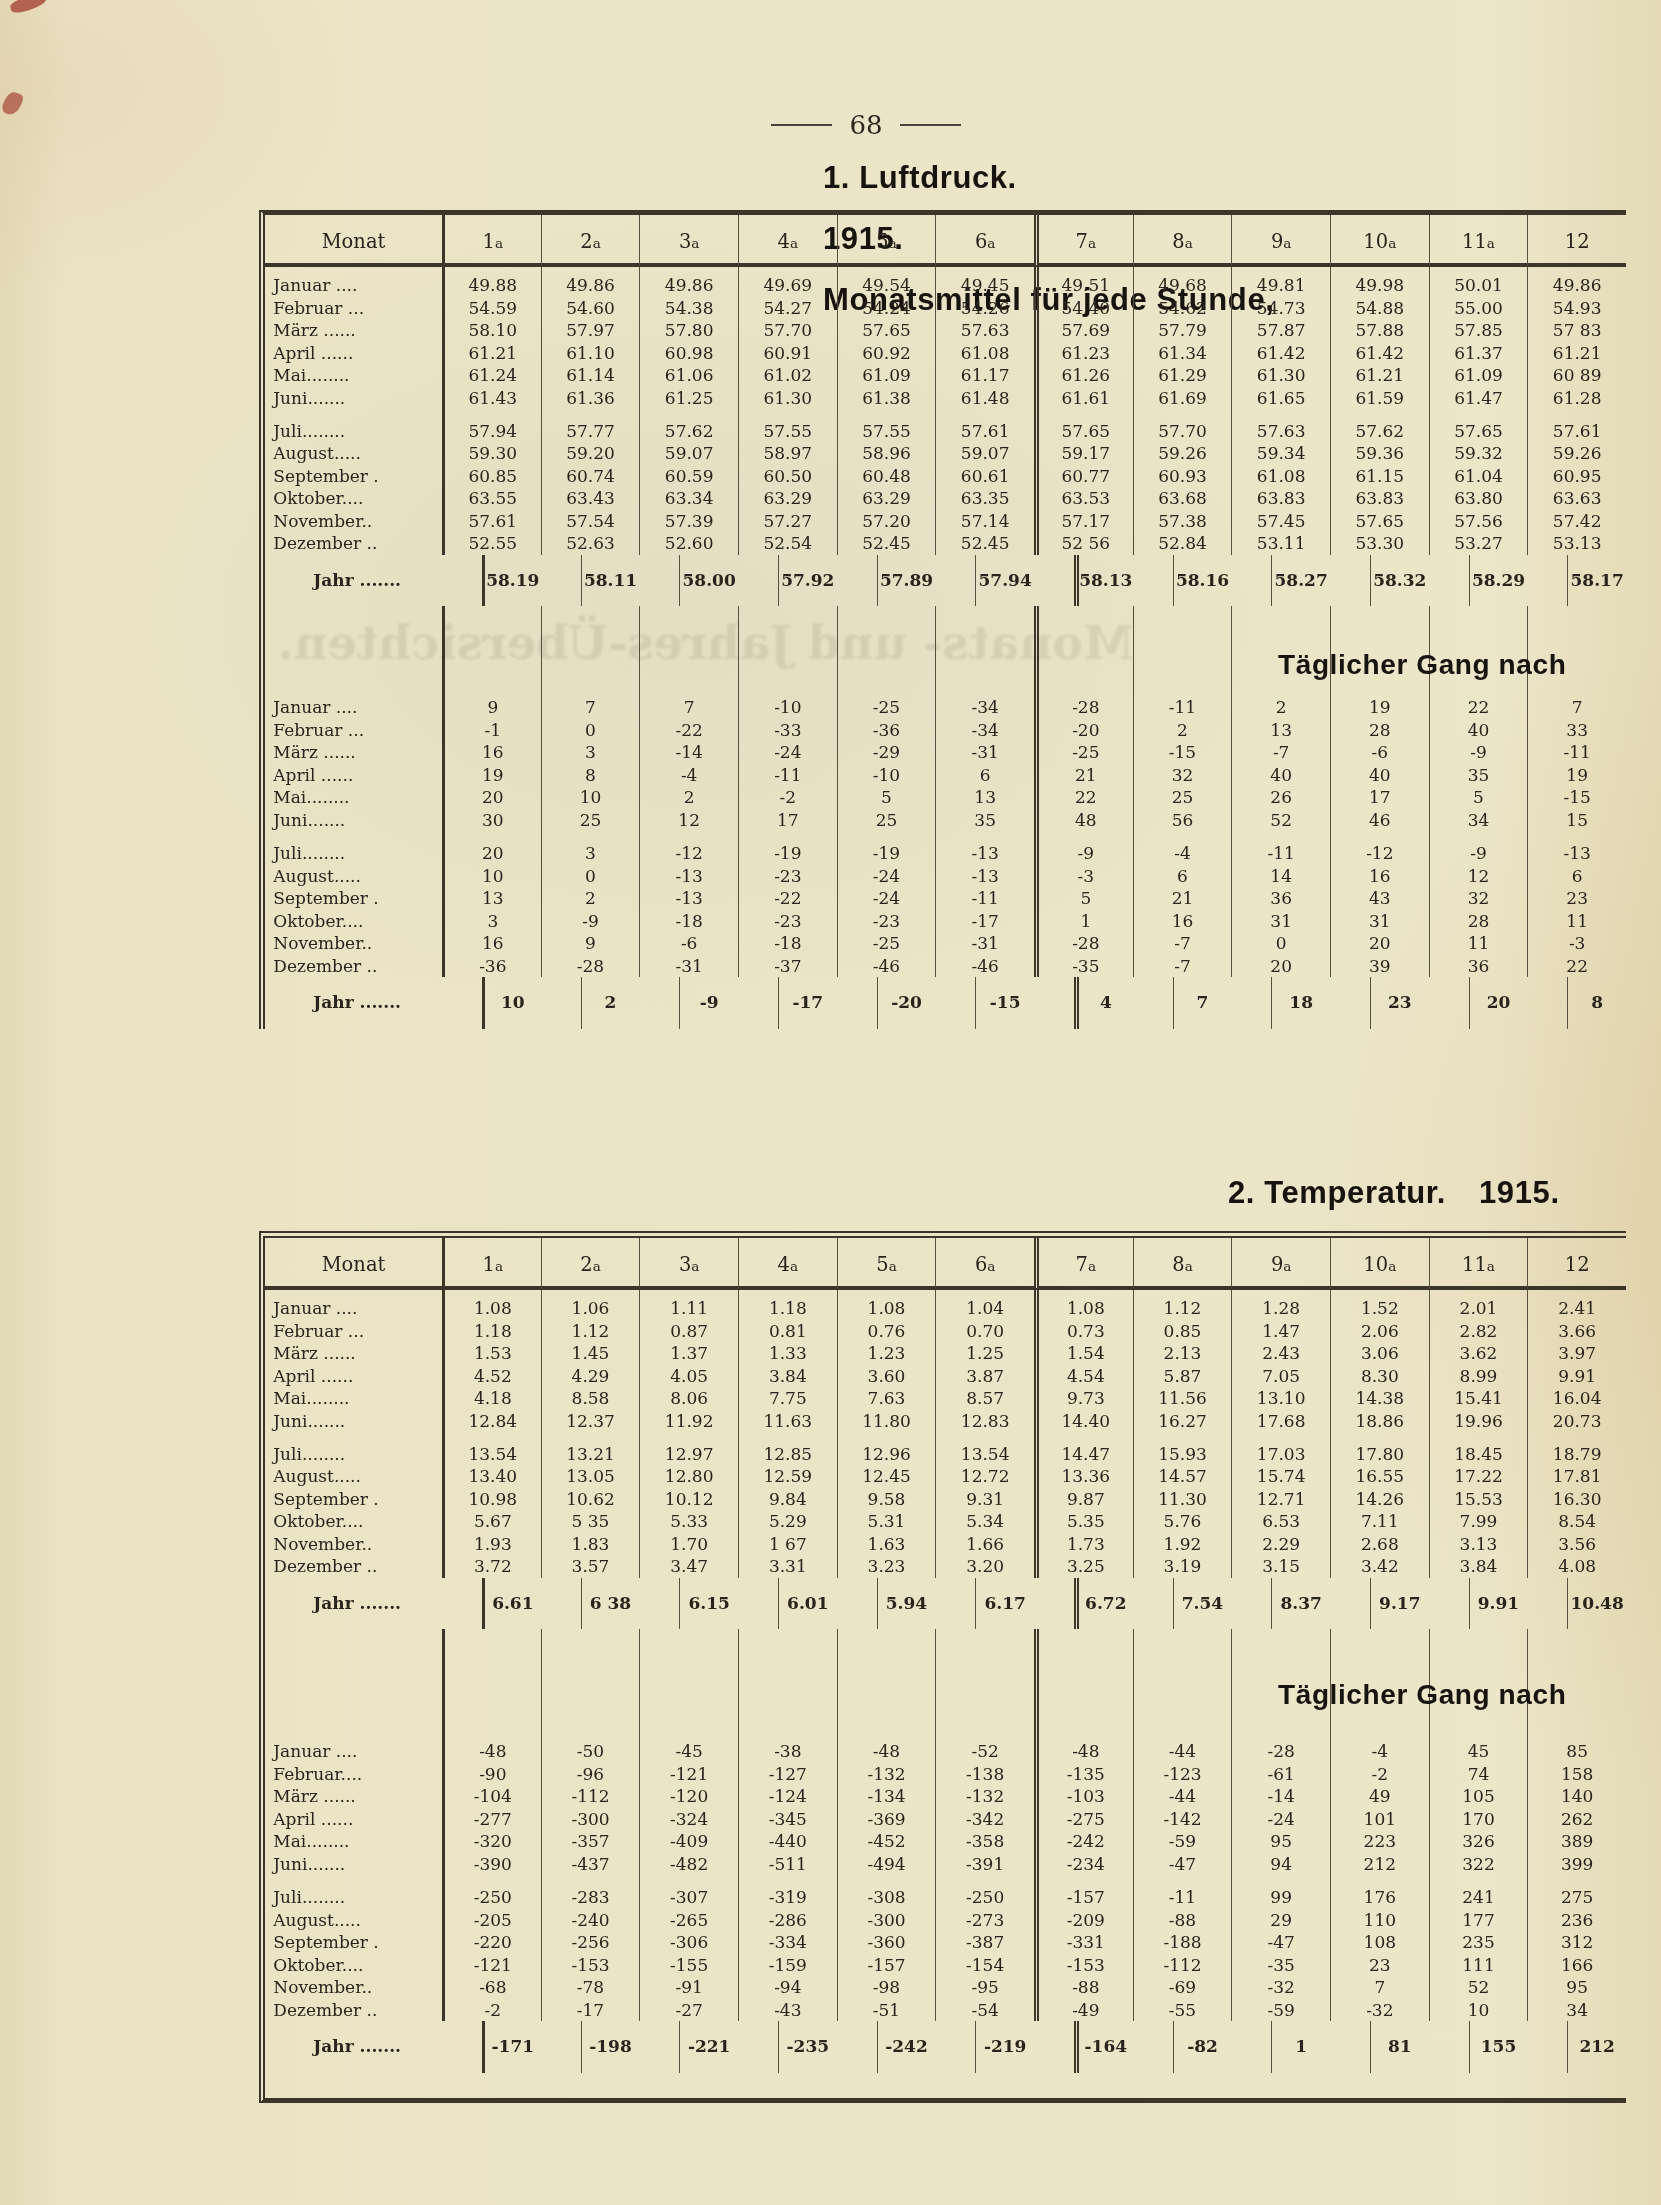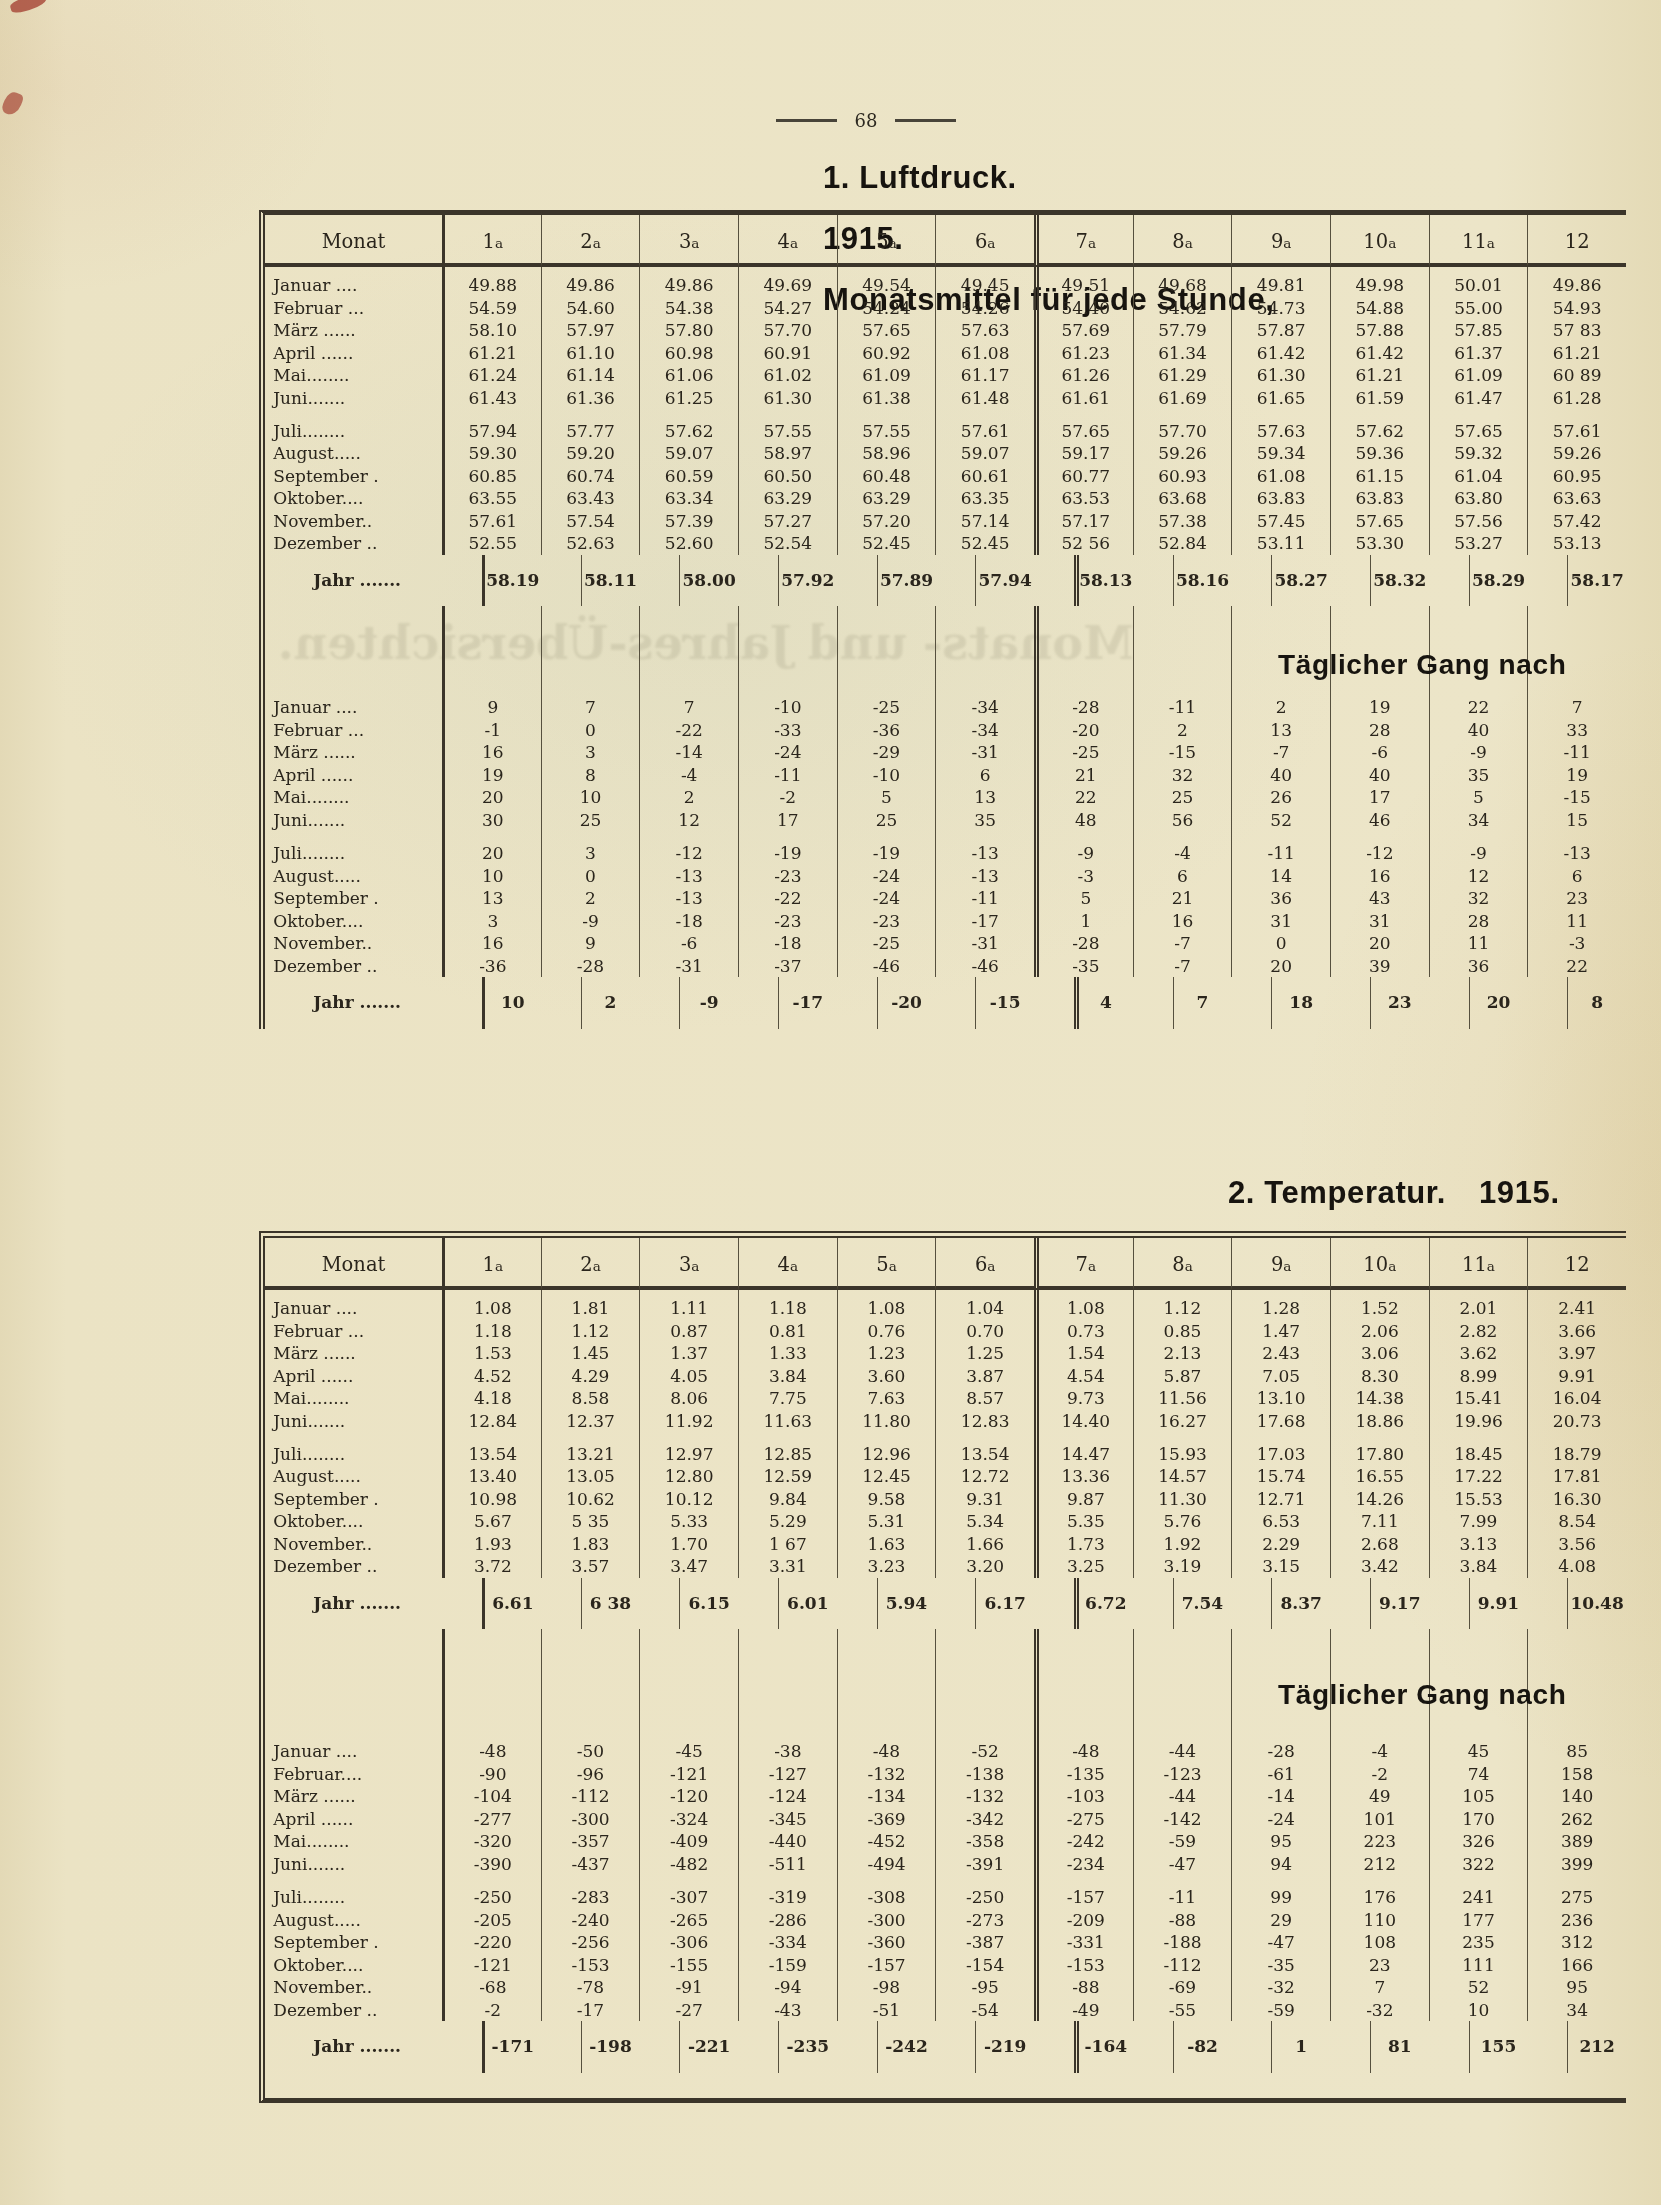--- a/index.html
+++ b/index.html
@@ -16,21 +16,21 @@
       radial-gradient(945px 591px at 42% 28%, rgba(196,204,180,0.22), transparent 70%),
       radial-gradient(532px 827px at 100% 55%, rgba(190,140,60,0.10), transparent 70%),
       radial-gradient(414px 295px at 3% 4%, rgba(210,160,120,0.12), transparent 70%),
       linear-gradient(90deg, #e3d9b6 0%, #ebe3c4 4%, #ece5c8 90%, #e4dab6 100%),
       #eae2c1;
   }
   
   .pageno {
     position: absolute; top: 110px; left: 730px; width: 272px;
     display: flex; align-items: center; justify-content: center; gap: 17.7px;
-    font-size: 18px; color: #2c2820;
+    font-size: 26px; color: #2c2820;
   }
   .pageno .dash { width: 61px; height: 2.4px; background: #2c2820; opacity: .85; }
   .title-1 {
     position: absolute; top: 160px; left: 823px;
     display: flex; gap: 25px; white-space: nowrap;
     font-family: "Liberation Sans", "DejaVu Sans", sans-serif;
     font-weight: 700; font-size: 31px; color: #17140f; letter-spacing: 0.6px; flex-direction: column;
   }
   .title-2 {
     position: absolute; top: 1175px; left: 1228px;
@@ -486,21 +486,21 @@
       <div class="hcell col-5">5<span class="ha">a</span></div>
       <div class="hcell col-6">6<span class="ha">a</span></div>
       <div class="hcell col-7">7<span class="ha">a</span></div>
       <div class="hcell col-8">8<span class="ha">a</span></div>
       <div class="hcell col-9">9<span class="ha">a</span></div>
       <div class="hcell col-10">10<span class="ha">a</span></div>
       <div class="hcell col-11">11<span class="ha">a</span></div>
       <div class="hcell col-12">12</div>
       <div class="cell month first col-0">Januar ....</div>
       <div class="cell num first col-1">1.08</div>
-      <div class="cell num first col-2">1.81</div>
+      <div class="cell num first col-2">1.06</div>
       <div class="cell num first col-3">1.11</div>
       <div class="cell num first col-4">1.18</div>
       <div class="cell num first col-5">1.08</div>
       <div class="cell num first col-6">1.04</div>
       <div class="cell num first col-7">1.08</div>
       <div class="cell num first col-8">1.12</div>
       <div class="cell num first col-9">1.28</div>
       <div class="cell num first col-10">1.52</div>
       <div class="cell num first col-11">2.01</div>
       <div class="cell num first col-12">2.41</div>

